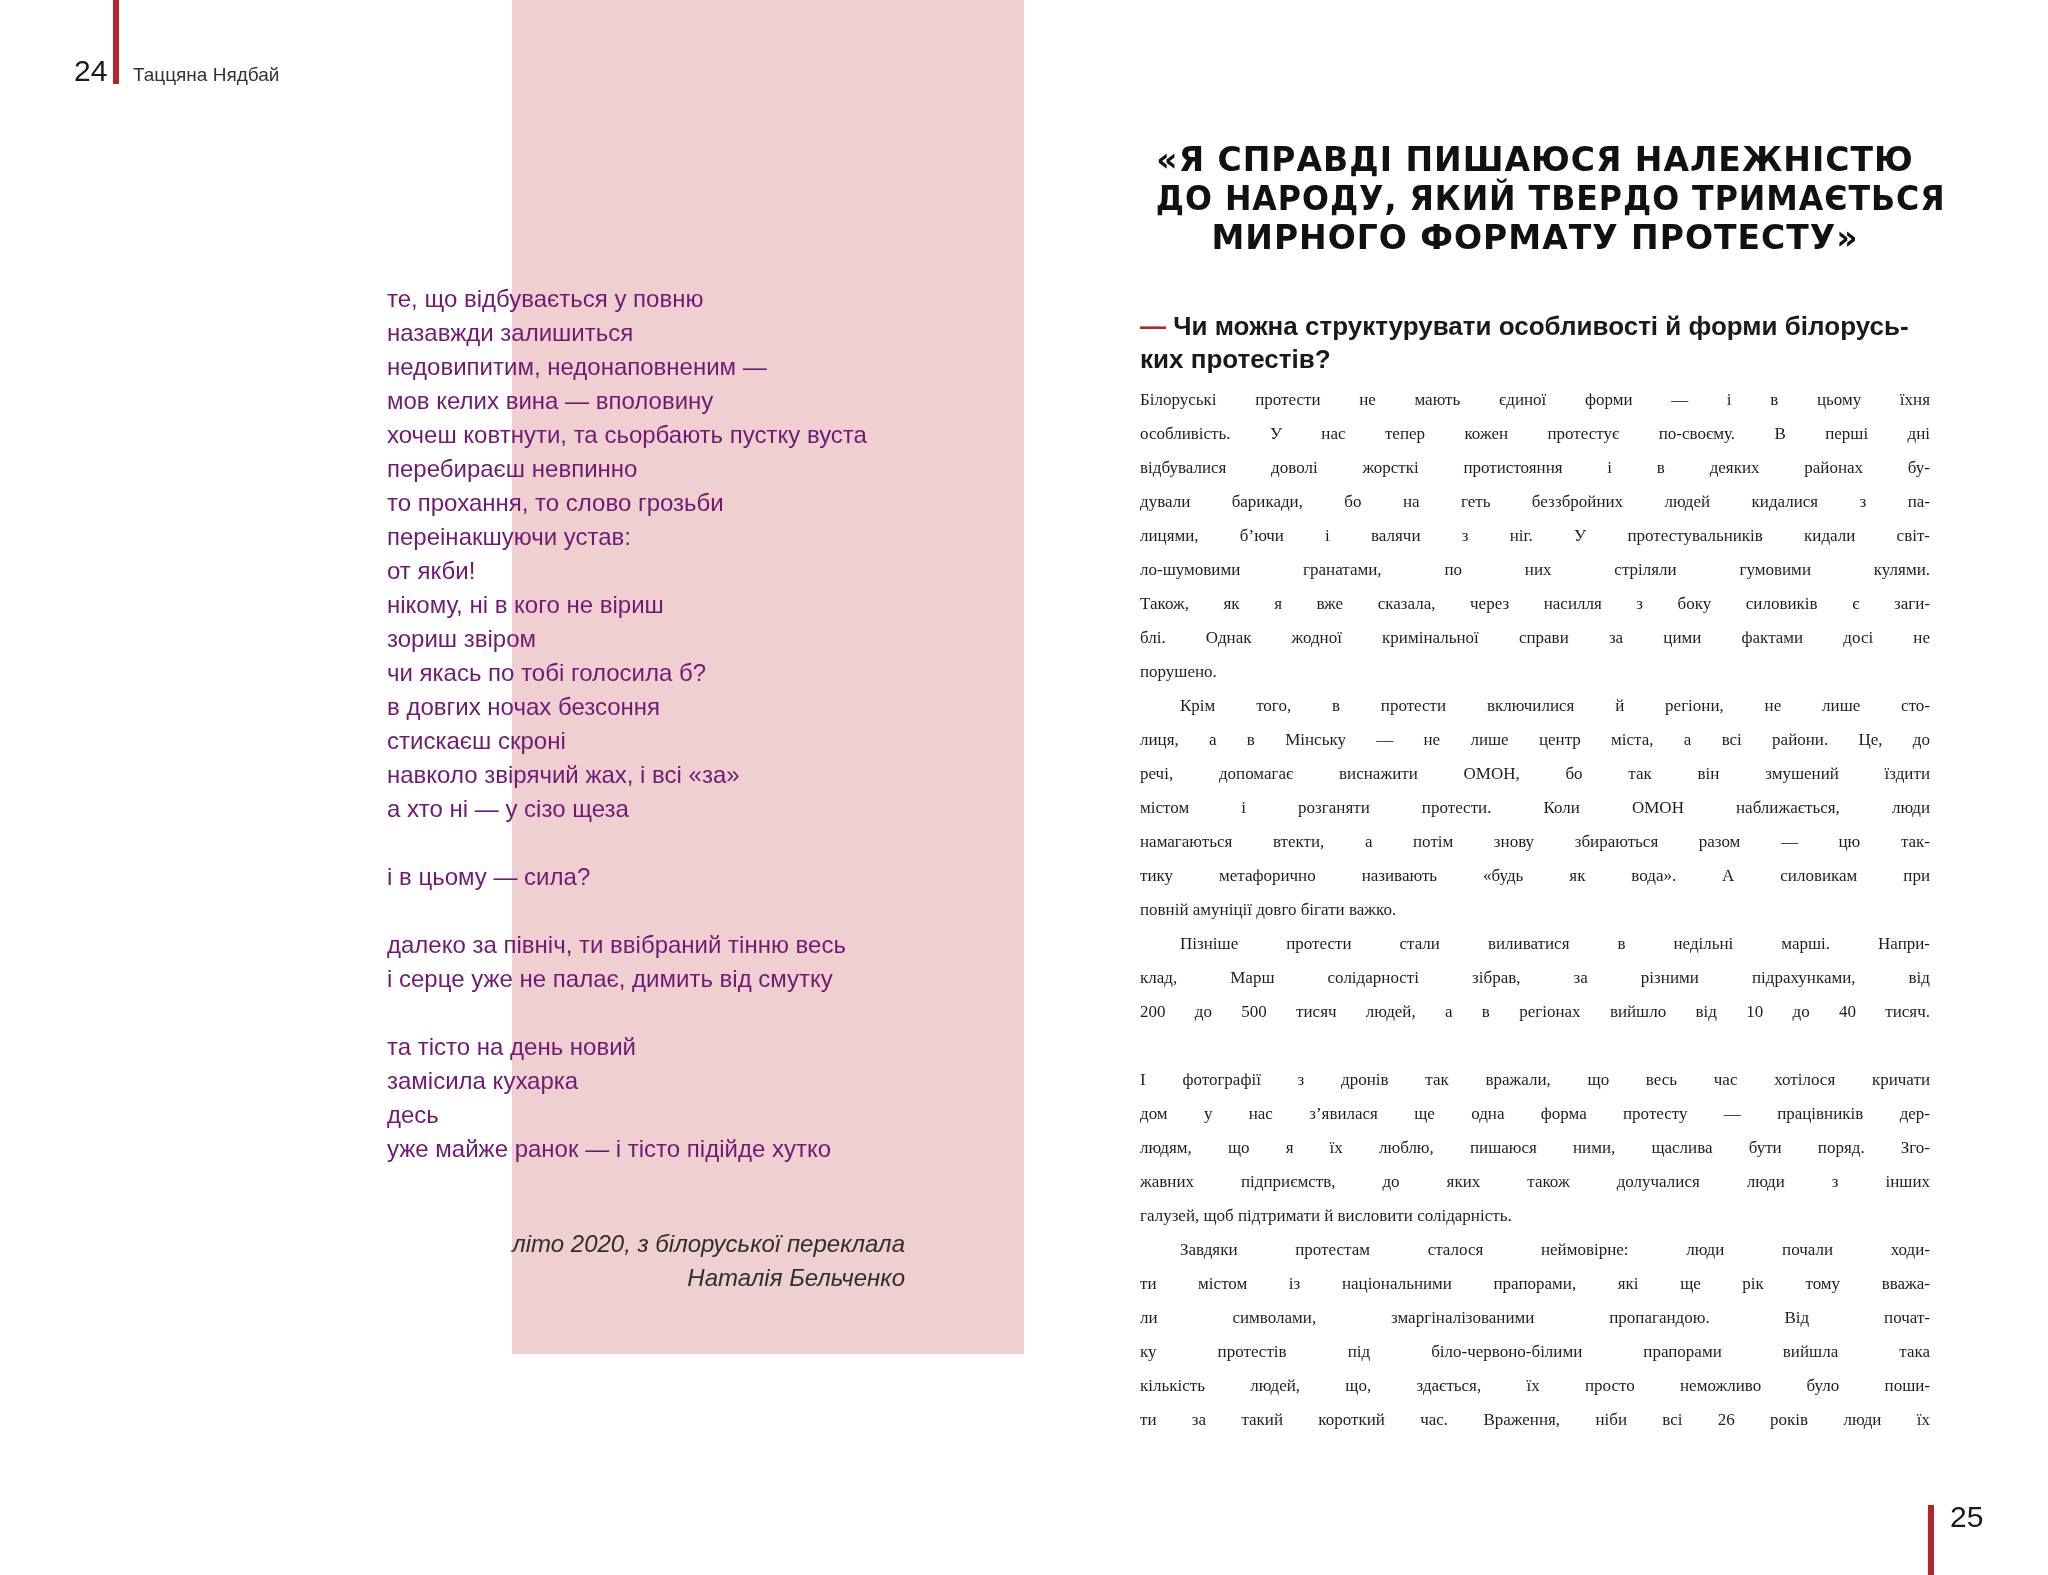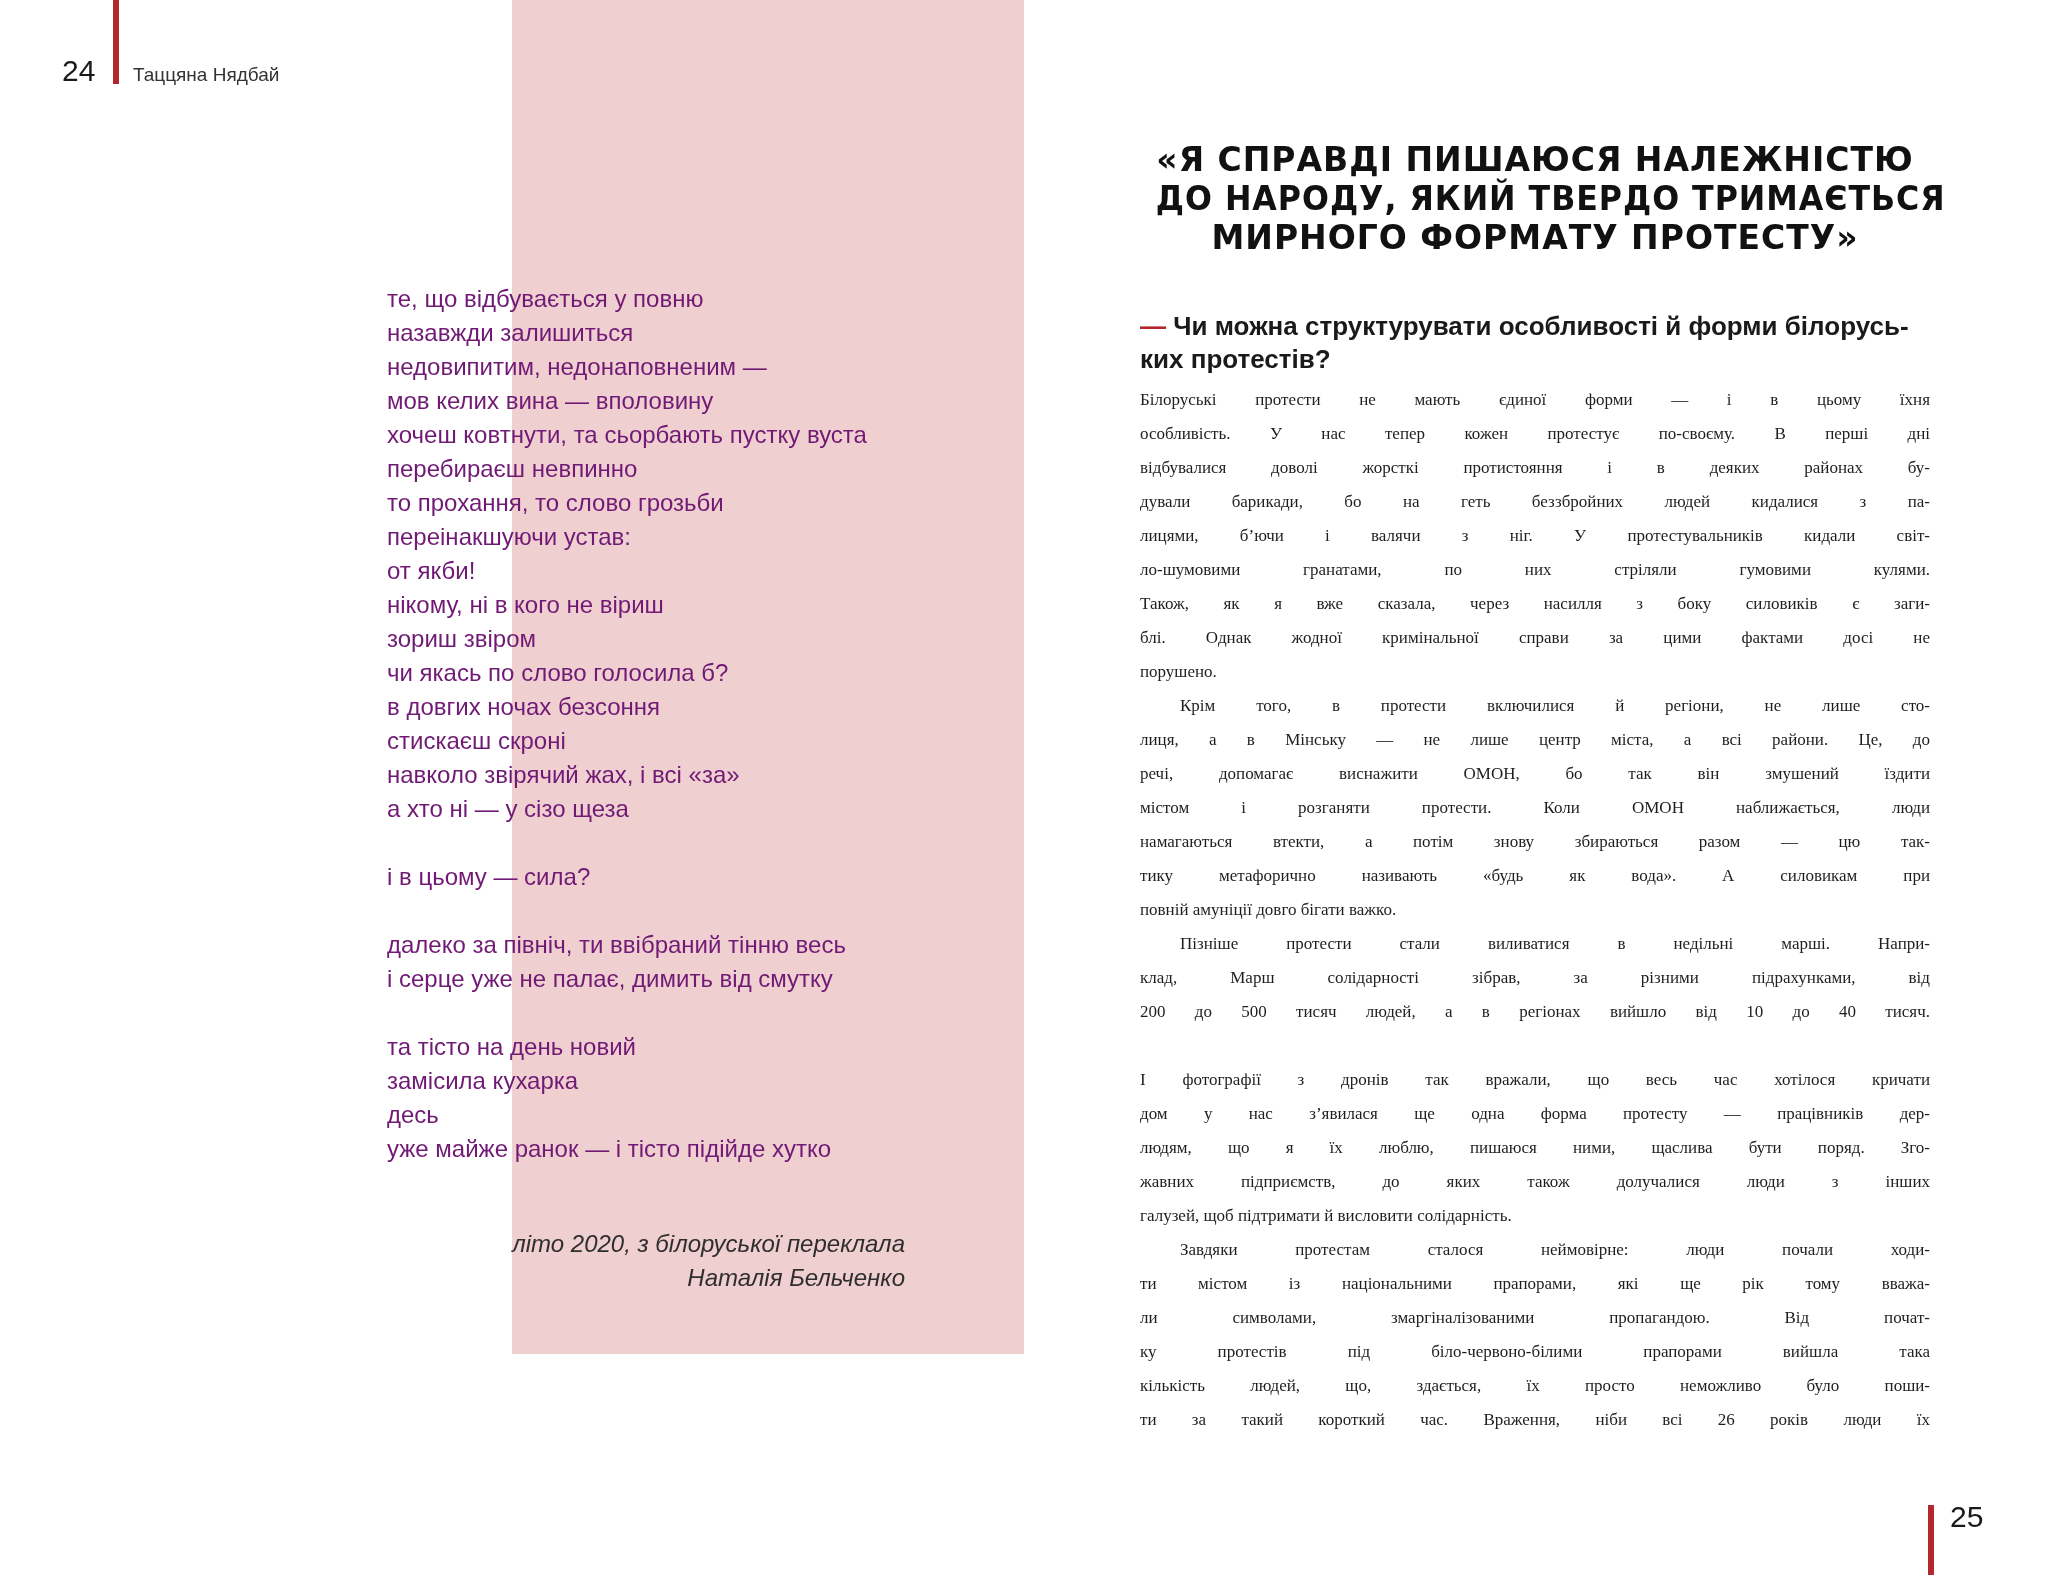--- a/index.html
+++ b/index.html
@@ -6,21 +6,21 @@
   body {
     width: 2048px; height: 1575px; position: relative; overflow: hidden;
     background: #ffffff; color: #222;
     font-family: "Liberation Sans", sans-serif;
   }
   .spread { position: absolute; inset: 0; }
   .red-bar { position: absolute; background: #b3262b; }
   .bar-top { left: 113px; top: 0; width: 6px; height: 84px; }
   .bar-bottom { left: 1928px; top: 1505px; width: 6px; height: 70px; }
   .page-num { position: absolute; font-size: 30px; color: #1a1a1a; font-family: "Liberation Sans", sans-serif; }
-  .pn-left { left: 62px; top: 54px; }
+  .pn-left { left: 74px; top: 54px; }
   .pn-right { left: 1950px; top: 1500px; }
   .running-head { position: absolute; left: 133px; top: 64px; font-size: 19px; color: #333; }
 
   .pink-block { position: absolute; left: 512px; top: 0; width: 512px; height: 1354px; background: #f0cfd0; }
 
   .poem { position: absolute; left: 387px; top: 282px; width: 620px; font-size: 24px; line-height: 34px; color: #701a75; }
   .poem .line { white-space: pre; height: 34px; }
   .poem .stanza-gap { height: 34px; }
   .attribution { position: absolute; left: 500px; top: 1204px; width: 405px; text-align: right; font-style: italic; font-size: 24px; line-height: 34px; color: #2e2e2e; margin-top: 23px; }
 
@@ -51,21 +51,21 @@
       <div class="line">назавжди залишиться</div>
       <div class="line">недовипитим, недонаповненим —</div>
       <div class="line">мов келих вина — вполовину</div>
       <div class="line">хочеш ковтнути, та сьорбають пустку вуста</div>
       <div class="line">перебираєш невпинно</div>
       <div class="line">то прохання, то слово грозьби</div>
       <div class="line">переінакшуючи устав:</div>
       <div class="line">от якби!</div>
       <div class="line">нікому, ні в кого не віриш</div>
       <div class="line">зориш звіром</div>
-      <div class="line">чи якась по слово голосила б?</div>
+      <div class="line">чи якась по тобі голосила б?</div>
       <div class="line">в довгих ночах безсоння</div>
       <div class="line">стискаєш скроні</div>
       <div class="line">навколо звірячий жах, і всі «за»</div>
       <div class="line">а хто ні — у сізо щеза</div>
       <div class="stanza-gap"></div>
       <div class="line">і в цьому — сила?</div>
       <div class="stanza-gap"></div>
       <div class="line">далеко за північ, ти ввібраний тінню весь</div>
       <div class="line">і серце уже не палає, димить від смутку</div>
       <div class="stanza-gap"></div>

